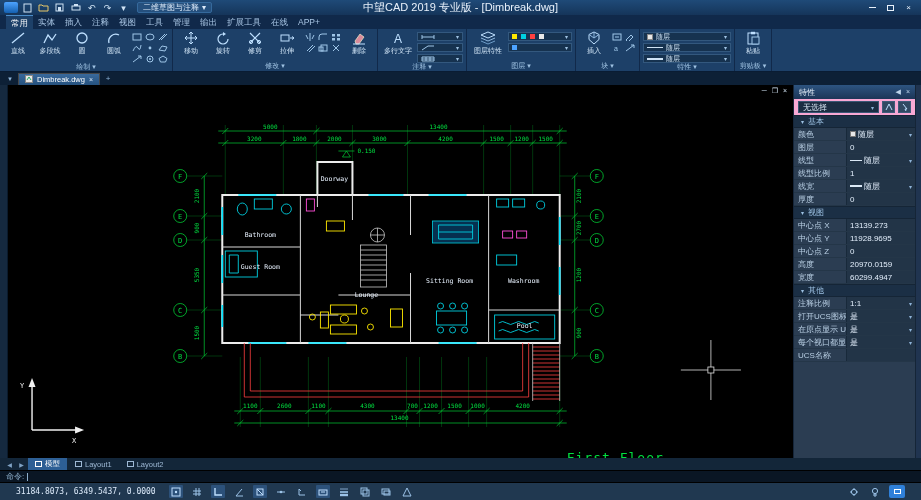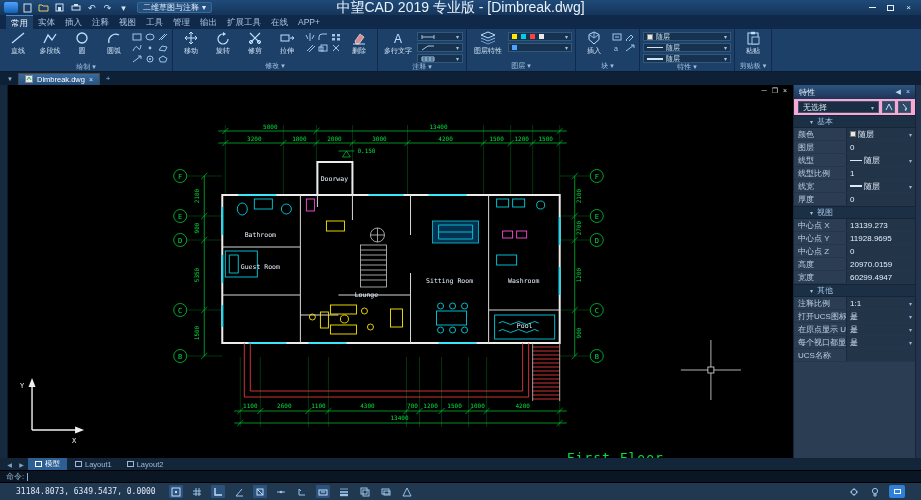--- a/index.html
+++ b/index.html
@@ -7,21 +7,21 @@
   body{font-family:"Liberation Sans","DejaVu Sans",sans-serif;background:#0b1828;color:#d6e4f2;font-size:9px}
   #app{display:flex;flex-direction:column;width:921px;height:500px}
 
   
   .titlebar{height:15px;background:linear-gradient(#1f4a78,#15355a);display:flex;align-items:center;gap:3px;padding:0 4px;position:relative;flex:0 0 15px}
   .logo{width:14px;height:11px;background:linear-gradient(#4da3ff,#1460b0);border-radius:2px}
   .qat{display:flex;align-items:center;gap:3px}
   .qbtn{width:13px;height:11px;display:flex;align-items:center;justify-content:center;color:#cfe3f5}
   .qbtn svg{display:block}
   .workspace{display:flex;align-items:center;gap:3px;background:#25507e;border:1px solid #35699c;border-radius:2px;height:11px;padding:0 5px;font-size:8px;color:#dceafa;margin-left:4px}
-  .wtitle{position:absolute;left:50%;transform:translateX(-50%);font-size:14px;color:#e8f1fb;white-space:nowrap}
+  .wtitle{position:absolute;left:50%;transform:translateX(-50%);font-size:11px;color:#e8f1fb;white-space:nowrap}
   .wincontrols{margin-left:auto;display:flex;gap:1px}
   .wc{width:17px;height:12px;display:flex;align-items:center;justify-content:center;color:#e8f1fb;font-size:8px}
   .shape-min{width:7px;height:1px;background:#e8f1fb}
   .shape-max{width:7px;height:6px;border:1px solid #e8f1fb}
 
   
   .rtabs{height:14px;background:#10294a;display:flex;align-items:flex-end;padding-left:6px;flex:0 0 14px}
   .rtab{padding:0 5px;height:14px;line-height:14px;font-size:8.5px;color:#a9c6e4}
   .rtab.active{background:#1d4068;color:#fff;border-top:1px solid #4b8cc8}
 
@@ -79,21 +79,21 @@
   .ucst{fill:#f0f0f0;font-size:7px;font-family:"DejaVu Sans Mono",monospace}
 
   
   .props{width:122px;background:#2b3d52;display:flex;flex-direction:column;border-left:1px solid #16263a;font-size:8px}
   .phead{height:14px;background:linear-gradient(#2d5480,#1c3557);display:flex;align-items:center;padding:0 5px;color:#eaf3fc;font-size:8px;flex:0 0 14px}
   .phead .picn{margin-left:auto;display:flex;gap:5px;color:#bcd4ea;font-size:7px}
   .pselrow{height:16px;display:flex;align-items:center;gap:3px;padding:0 4px;background:#f9a8d4;flex:0 0 16px}
   .psel{flex:1;display:flex;align-items:center;background:#1b2d42;border:1px solid #3a5674;height:12px;padding:0 4px;color:#dce9f6}
   .psel .vcaret{margin-left:auto;color:#8fb4d8;font-size:6px}
   .pbtn{width:13px;height:12px;background:#314962;border:1px solid #3f5b7a;display:flex;align-items:center;justify-content:center}
-  .psec{background:#1b2f45;height:13px;display:flex;align-items:center;gap:4px;padding:0 16px;color:#9cc0e2;border-top:1px solid #152536;border-bottom:1px solid #152536;flex:0 0 13px}
+  .psec{background:#1b2f45;height:13px;display:flex;align-items:center;gap:4px;padding:0 7px;color:#9cc0e2;border-top:1px solid #152536;border-bottom:1px solid #152536;flex:0 0 13px}
   .psec .car{font-size:6px}
   .prow{display:grid;grid-template-columns:52px 1fr;height:13px;border-bottom:1px solid #243648;flex:0 0 13px}
   .prow .pl{display:flex;align-items:center;padding:0 4px;color:#b9cfe4;overflow:hidden;white-space:nowrap}
   .prow .pv{display:flex;align-items:center;gap:2px;padding:0 3px;background:#223447;border-left:1px solid #18293a;color:#e2eefb;overflow:hidden;white-space:nowrap}
   .prow .vcaret{margin-left:auto;color:#8fb4d8;font-size:6px}
   .pvsw{width:6px;height:6px;background:#e8e8e8;border:1px solid #777}
   .pvln{width:12px;height:1px;background:#dce9f6}
   .pbody{flex:1;overflow:hidden;display:flex;flex-direction:column}
   .paneledge{width:6px;background:#203450;border-left:1px solid #152537}
 

